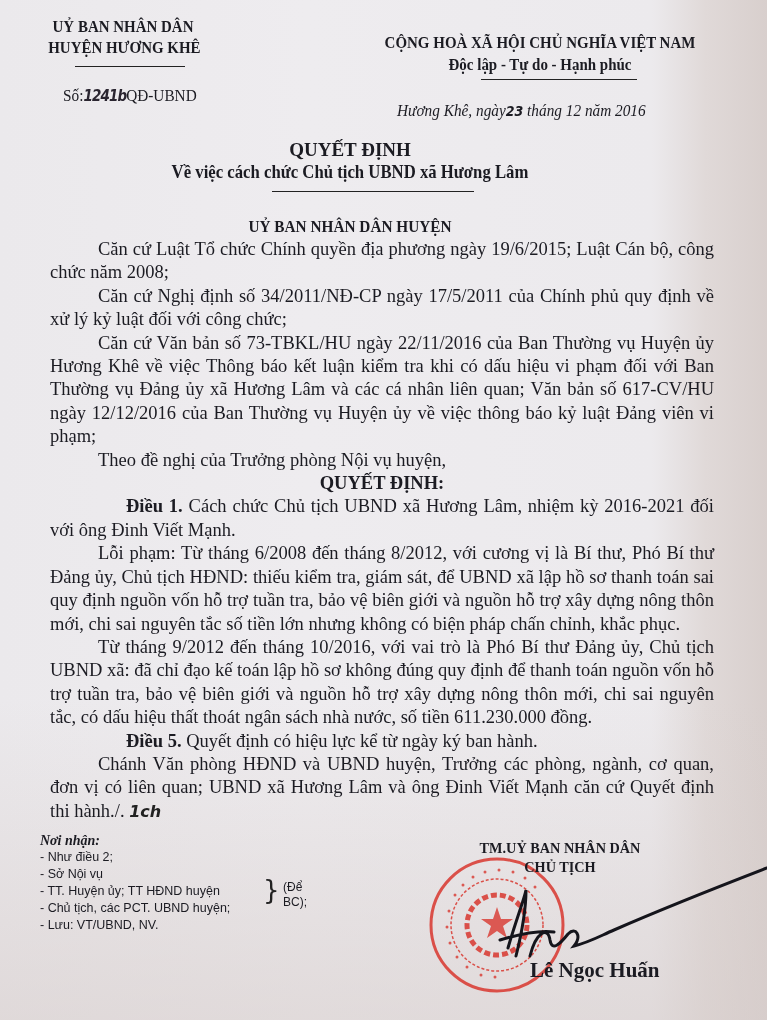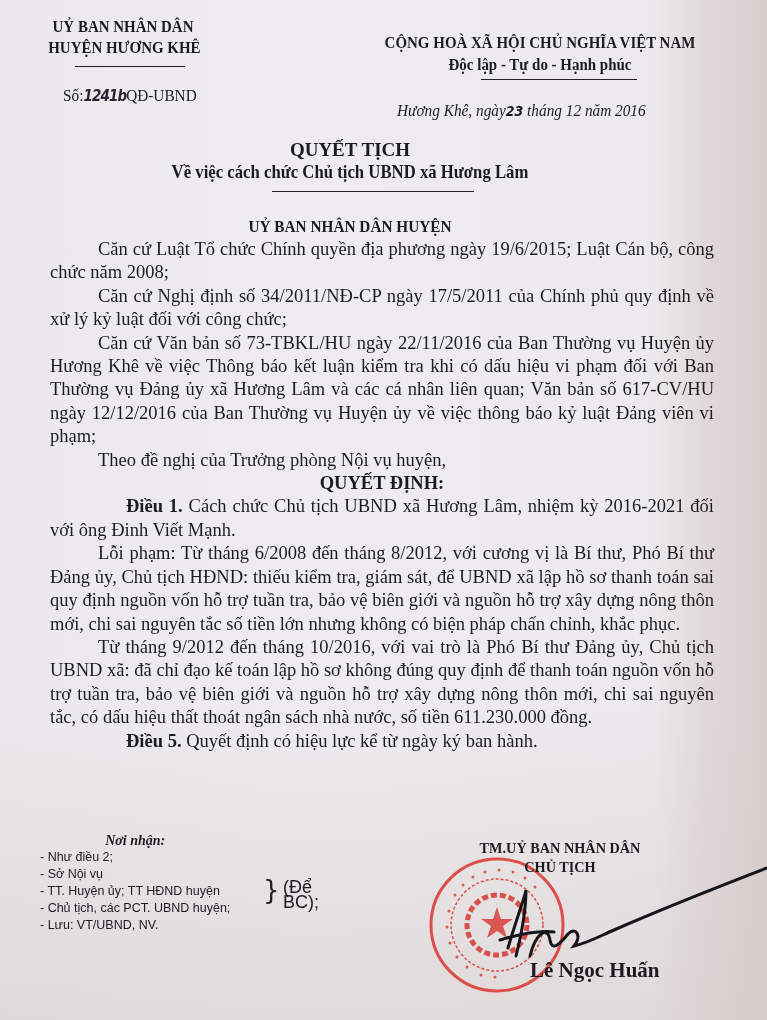--- a/index.html
+++ b/index.html
@@ -33,23 +33,23 @@
   .authority { left: 0; width: 700px; top: 217px; text-align: center; font-weight: bold; font-size: 17px; transform: scaleX(0.9); transform-origin: center top; }
   .body {
     position: absolute; left: 50px; top: 238px; width: 664px;
     font-size: 18.5px; line-height: 23.4px; text-align: justify;
   }
   .body p { margin: 0; text-indent: 48px; }
   .body p.center { text-indent: 0; text-align: center; font-weight: bold; }
   .body b { font-weight: bold; margin-left: 28px; }
   .hand-init { font-family: "DejaVu Sans", sans-serif; font-style: italic; font-weight: bold; font-size: 16px; color: #222; }
   .recipients { left: 40px; top: 832px; font-size: 12.5px; line-height: 17px; font-family: "Liberation Sans", sans-serif; }
-  .recipients .head { font-style: italic; font-weight: bold; font-family: "Liberation Serif", serif; font-size: 14px; text-align: center; }
+  .recipients .head { font-style: italic; font-weight: bold; font-family: "Liberation Serif", serif; font-size: 14px; }
   .brace { left: 263px; top: 877px; font-size: 26px; line-height: 26px; font-family: "DejaVu Sans", sans-serif; color: #222; }
-  .brace-note { left: 270px; top: 880px; font-size: 18px; line-height: 15px; font-family: "Liberation Sans", sans-serif; }
+  .brace-note { left: 270px; top: 880px; font-size: 12px; line-height: 15px; font-family: "Liberation Sans", sans-serif; }
   .sign-block { left: 440px; top: 838px; width: 240px; text-align: center; font-weight: bold; font-size: 15.5px; line-height: 19px; transform: scaleX(0.92); transform-origin: center top; }
   .signer { left: 530px; top: 958px; font-weight: bold; font-size: 21px; }
   .stamp { position: absolute; left: 427px; top: 855px; width: 140px; height: 140px; }
   .signature { position: absolute; left: 490px; top: 860px; width: 277px; height: 120px; }
 </style>
 </head>
 <body>
 
 <div class="page">
   <div class="shade-bottom"></div>
@@ -65,36 +65,37 @@
 
   <div class="abs hdr-right">
     <div class="l1">CỘNG HOÀ XÃ HỘI CHỦ NGHĨA VIỆT NAM</div>
     <div class="l2">Độc lập - Tự do - Hạnh phúc</div>
   </div>
   <div class="hdr-right-line"></div>
   <div class="abs date">
     <span>Hương Khê, ngày</span><span class="hand">23</span><span> tháng 12 năm 2016</span>
   </div>
 
-  <div class="abs title t1">QUYẾT TỊCH</div>
+  <div class="abs title t1">QUYẾT ĐỊNH</div>
   <div class="abs title t2">Về việc cách chức Chủ tịch UBND xã Hương Lâm</div>
   <div class="title-line"></div>
 
   <div class="abs authority">UỶ BAN NHÂN DÂN HUYỆN</div>
 
   <div class="body">
     <p>Căn cứ Luật Tổ chức Chính quyền địa phương ngày 19/6/2015; Luật Cán bộ, công chức năm 2008;</p>
     <p>Căn cứ Nghị định số 34/2011/NĐ-CP ngày 17/5/2011 của Chính phủ quy định về xử lý kỷ luật đối với công chức;</p>
     <p>Căn cứ Văn bản số 73-TBKL/HU ngày 22/11/2016 của Ban Thường vụ Huyện ủy Hương Khê về việc Thông báo kết luận kiểm tra khi có dấu hiệu vi phạm đối với Ban Thường vụ Đảng ủy xã Hương Lâm và các cá nhân liên quan; Văn bản số 617-CV/HU ngày 12/12/2016 của Ban Thường vụ Huyện ủy về việc thông báo kỷ luật Đảng viên vi phạm;</p>
     <p>Theo đề nghị của Trưởng phòng Nội vụ huyện,</p>
     <p class="center">QUYẾT ĐỊNH:</p>
     <p><b>Điều 1.</b><span> Cách chức Chủ tịch UBND xã Hương Lâm, nhiệm kỳ 2016-2021 đối với ông Đinh Viết Mạnh.</span></p>
     <p>Lỗi phạm: Từ tháng 6/2008 đến tháng 8/2012, với cương vị là Bí thư, Phó Bí thư Đảng ủy, Chủ tịch HĐND: thiếu kiểm tra, giám sát, để UBND xã lập hồ sơ thanh toán sai quy định nguồn vốn hỗ trợ tuần tra, bảo vệ biên giới và nguồn hỗ trợ xây dựng nông thôn mới, chi sai nguyên tắc số tiền lớn nhưng không có biện pháp chấn chỉnh, khắc phục.</p>
     <p>Từ tháng 9/2012 đến tháng 10/2016, với vai trò là Phó Bí thư Đảng ủy, Chủ tịch UBND xã: đã chỉ đạo kế toán lập hồ sơ không đúng quy định để thanh toán nguồn vốn hỗ trợ tuần tra, bảo vệ biên giới và nguồn hỗ trợ xây dựng nông thôn mới, chi sai nguyên tắc, có dấu hiệu thất thoát ngân sách nhà nước, số tiền 611.230.000 đồng.</p>
     <p><b>Điều 5.</b><span> Quyết định có hiệu lực kể từ ngày ký ban hành.</span></p>
+    <p><span>Chánh Văn phòng HĐND và UBND huyện, Trưởng các phòng, ngành, cơ quan, đơn vị có liên quan; UBND xã Hương Lâm và ông Đinh Viết Mạnh căn cứ Quyết định thi hành./.</span> <span class="hand-init">1ch</span></p>
   </div>
 
   <div class="abs recipients">
     <div class="head">Nơi nhận:</div>
     <div>- Như điều 2;</div>
     <div>- Sở Nội vụ</div>
     <div>- TT. Huyện ủy; TT HĐND huyện</div>
     <div>- Chủ tịch, các PCT. UBND huyện;</div>
     <div>- Lưu: VT/UBND, NV.</div>
   </div>

